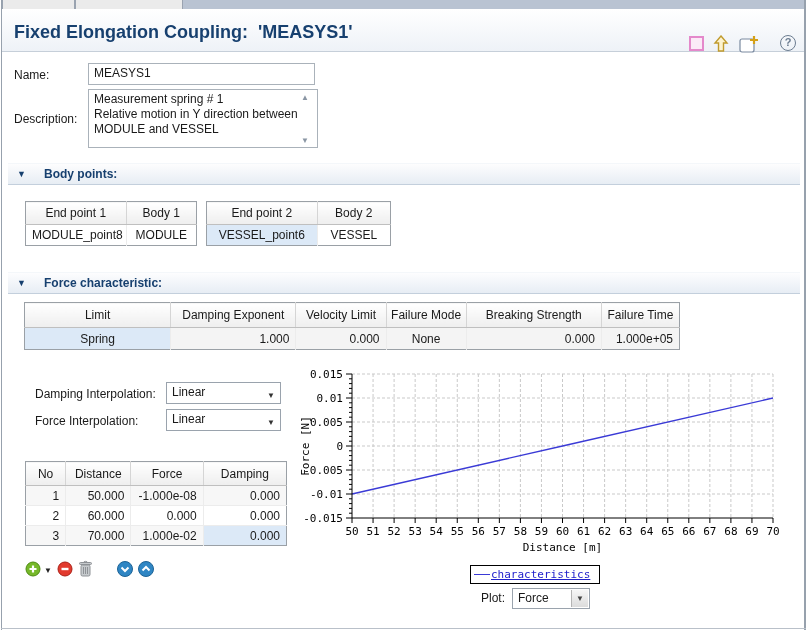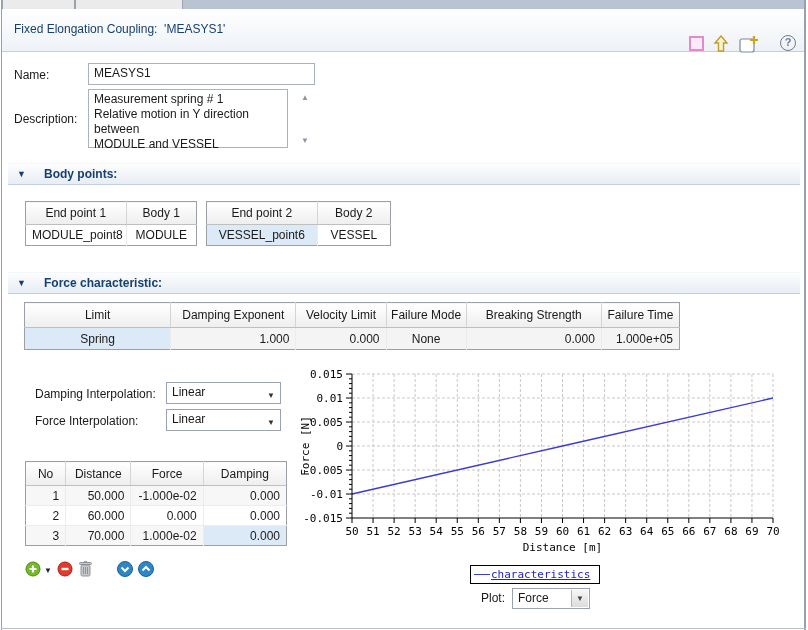--- a/index.html
+++ b/index.html
@@ -10,21 +10,21 @@
   .frame-right { position:absolute; left:804px; top:0; width:2px; height:630px; background:#97a1ad; }
   .frame-bottom{ position:absolute; left:1px; top:628px; width:805px; height:1px; background:#b9c0c9; }
   
   .tabstrip { position:absolute; left:2px; right:4px; top:0; height:9px; background:#b9c3d2; }
   .tabstub  { position:absolute; top:0; height:9px; background:#ebebeb; border-left:1px solid #9aa3b0; border-right:1px solid #9aa3b0; }
   .stub1 { left:0; width:73px; }
   .stub2 { left:73px; width:108px; }
   
   .titlebar { position:absolute; left:2px; right:4px; top:9px; height:43px;
               background:linear-gradient(#ffffff,#eef2f7); border-bottom:1px solid #c6cfd9; }
-  .title { position:absolute; left:12px; top:13px; font-size:12px; font-weight:normal; color:#17406f; white-space:pre; }
+  .title { position:absolute; left:12px; top:13px; font-size:18px; font-weight:bold; color:#17406f; white-space:pre; }
   .tb-icons { position:absolute; right:8px; top:26px; height:18px; }
   .pink-swatch { position:absolute; right:92px; top:1px; width:15px; height:15px; border:2px solid #e489cb; background:#fbeaf7; }
   .icon-slot { position:absolute; top:0; }
   .help-circle { position:absolute; right:0; top:0; width:16px; height:16px; border:1.5px solid #6b7c90; border-radius:50%;
                  color:#6b7c90; font-weight:bold; font-size:11px; text-align:center; line-height:13px; }
   
   .lbl { position:absolute; color:#1a1a1a; }
   .textbox { position:absolute; background:#fff; border:1px solid #aab2ba; padding:2px 5px; line-height:15px; }
   .textarea { position:absolute; background:#fff; border:1px solid #aab2ba; padding:2px 18px 2px 5px; line-height:15px; white-space:pre-line; }
   .scroll-arrow { position:absolute; font-size:8px; color:#8a96a4; line-height:8px; }
@@ -96,21 +96,21 @@
       <div class="help-circle">
         <span>?</span>
       </div>
     </div>
   </div>
 
   <div class="lbl" style="left:14px; top:68px;">Name:</div>
   <div class="textbox" style="left:88px; top:63px; width:227px; height:22px;">MEASYS1</div>
 
   <div class="lbl" style="left:14px; top:112px;">Description:</div>
-  <div class="textarea" style="left:88px; top:89px; width:200px; height:59px;">Measurement spring # 1
+  <div class="textarea" style="left:88px; top:89px; width:230px; height:59px;">Measurement spring # 1
 Relative motion in Y direction between
 MODULE and VESSEL</div>
   <div class="scroll-arrow" style="left:301px; top:94px;">▲</div>
   <div class="scroll-arrow" style="left:301px; top:137px;">▼</div>
 
   <div class="section" style="top:163px;">
     <span class="tri">▼</span>
     <span class="sec-label">Body points:</span>
   </div>
 
@@ -204,21 +204,21 @@
     <tbody>
         <tr style="height:24px;">
       <th>No</th>
       <th>Distance</th>
       <th>Force</th>
       <th>Damping</th>
     </tr>
     <tr style="height:20px;" class="alt">
       <td class="num">1</td>
       <td class="num">50.000</td>
-      <td class="num">-1.000e-02</td>
+      <td class="num">-1.000e-08</td>
       <td class="num">0.000</td>
     </tr>
     <tr style="height:20px;">
       <td class="num">2</td>
       <td class="num">60.000</td>
       <td class="num">0.000</td>
       <td class="num">0.000</td>
     </tr>
     <tr style="height:20px;" class="alt">
       <td class="num">3</td>

